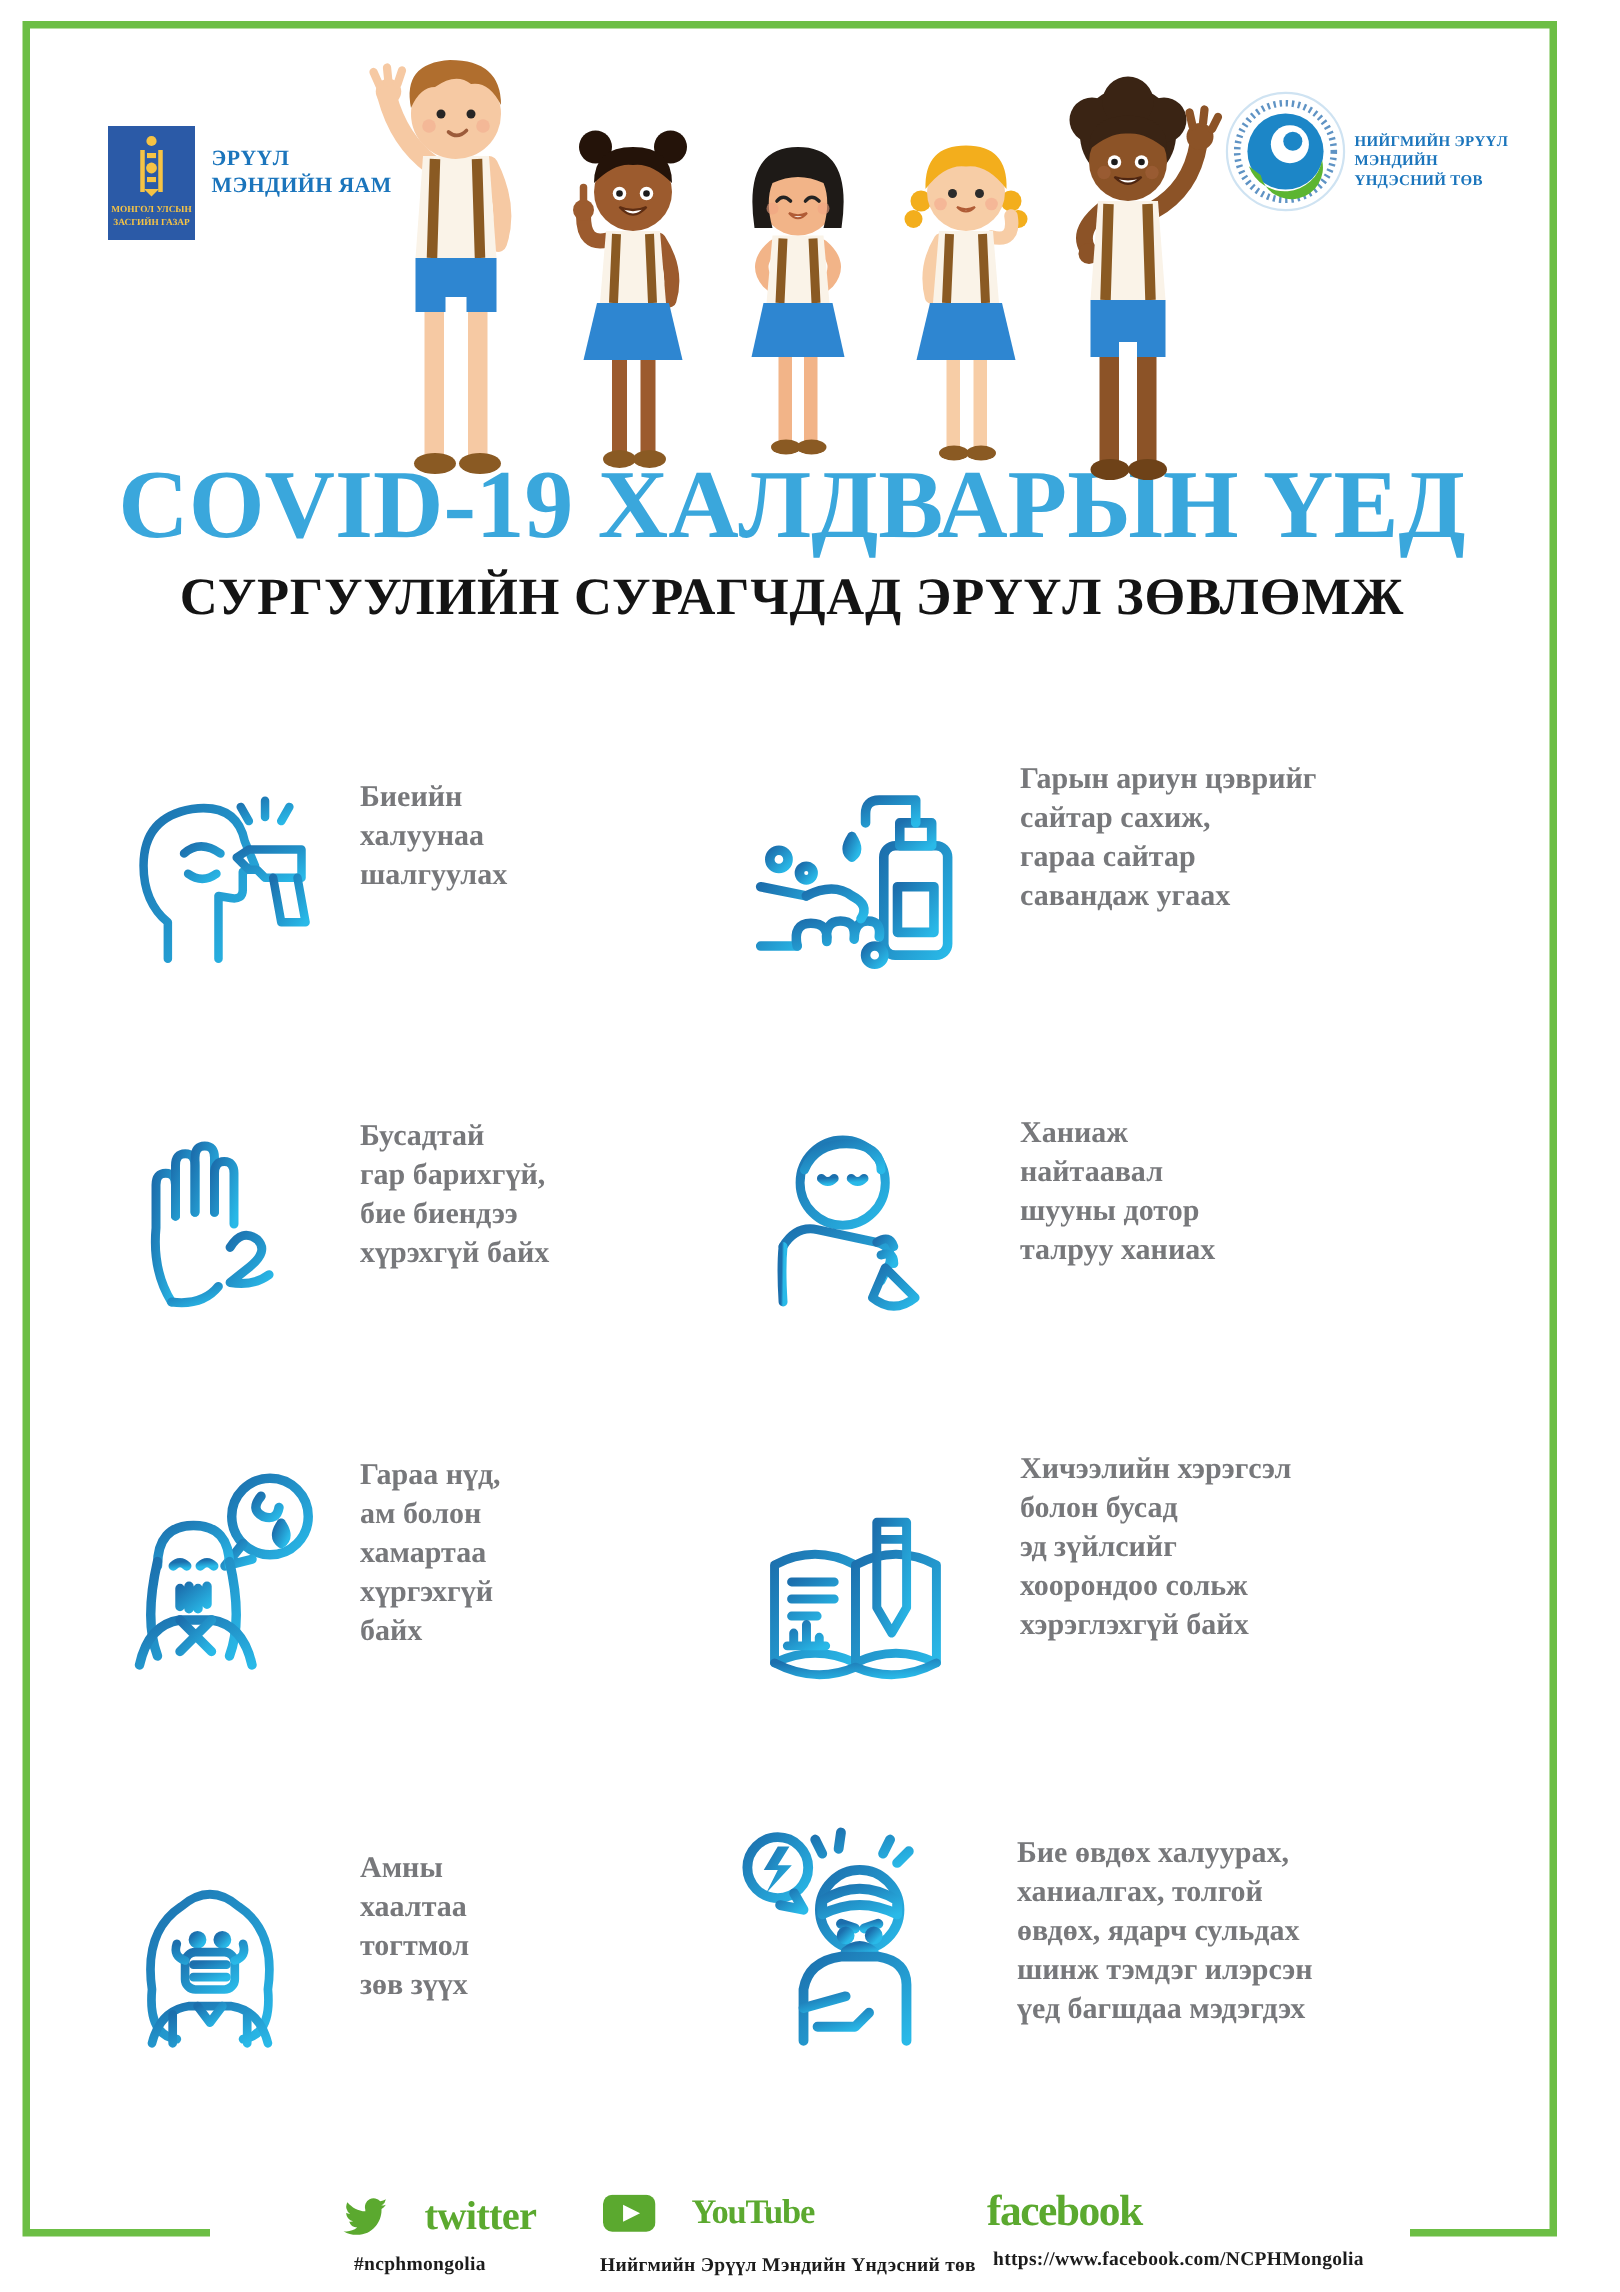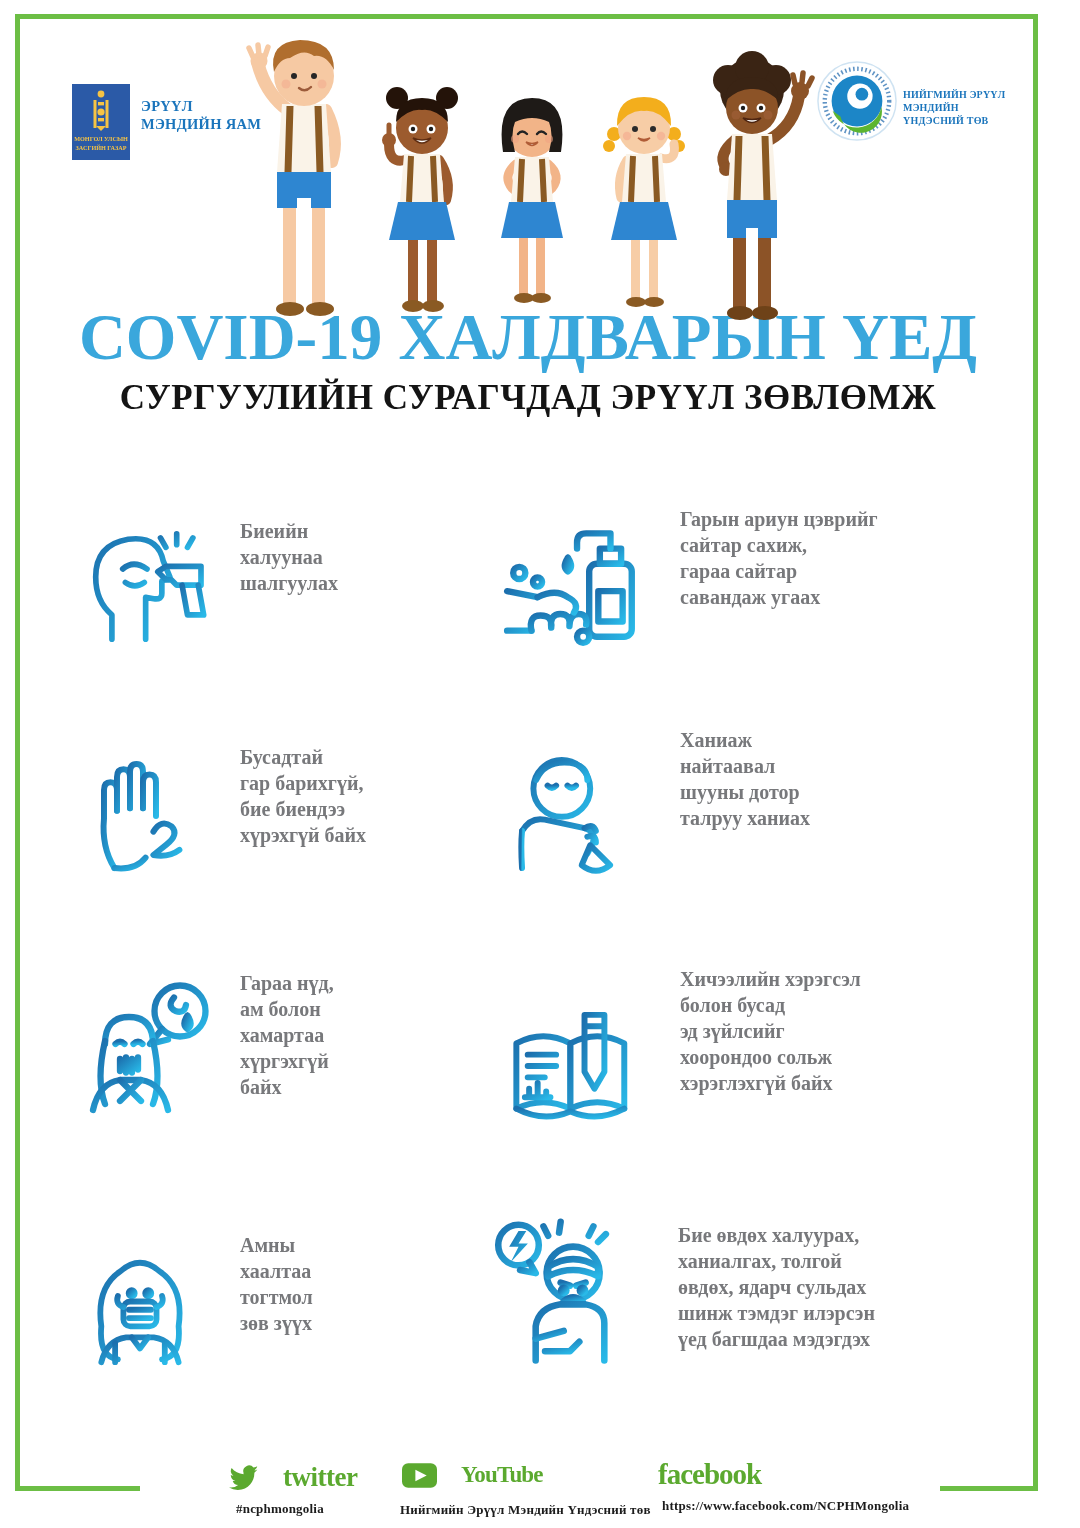--- a/index.html
+++ b/index.html
@@ -301,21 +301,21 @@
         <circle cx="40" cy="32" r="20"></circle>
         <path d="M22 26 Q28 12 46 14 Q58 16 58 26"></path>
         <path d="M30 30 q3 3 6 0 M44 30 q3 3 6 0"></path>
         <path d="M12 62 Q18 52 28 54 L56 60 Q64 62 62 70 L58 78"></path>
         <path d="M12 88 Q11 72 12 62"></path>
         <path d="M56 60 q6 -4 8 2 M58 66 q6 -2 6 4"></path>
         <path d="M60 72 L74 86 Q64 94 54 86 Z"></path>
       </g>
     </svg>
   </div>
-  <div class="advice-text" style="left:680px;top:727px;">Ханиаж
+  <div class="advice-text" style="left:680px;top:742px;">Ханиаж
 найтаавал
 шууны дотор
 талруу ханиах</div>
 
   <div class="advice-icon" style="left:70px;top:975px;">
     <svg width="160" height="150" viewBox="0 0 100 100" fill="none" stroke-linecap="round" stroke-linejoin="round">
       <defs>
           <linearGradient id="g5" x1="0" y1="0" x2="1" y2="1">
             <stop offset="0" stop-color="#1C6FAD"></stop>
             <stop offset="1" stop-color="#29B9E8"></stop>

